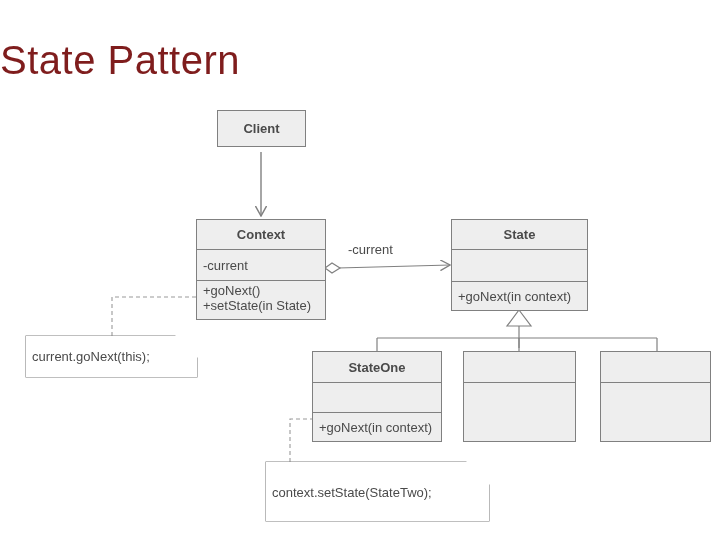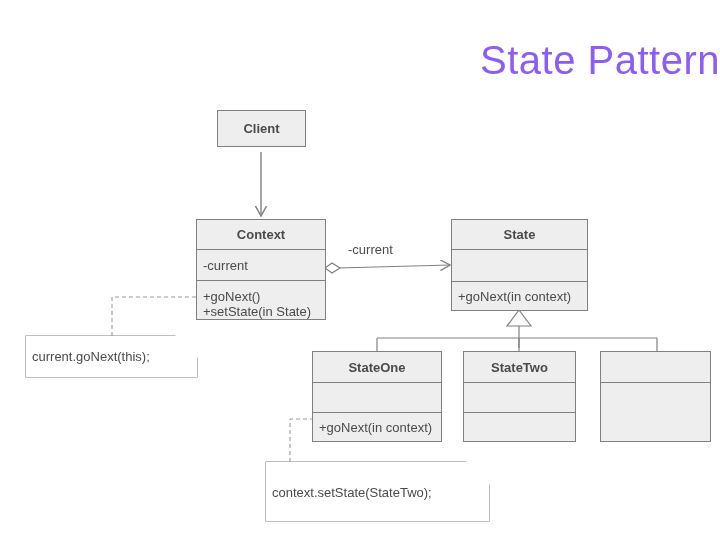--- a/index.html
+++ b/index.html
@@ -19,24 +19,24 @@
     inset: 0;
     width: 720px;
     height: 540px;
   }
   
   .title {
     position: absolute;
     left: 0;
     top: 38px;
     width: 720px;
-    text-align: right;
+    text-align: left;
     font-size: 40px;
     font-weight: 400;
-    color: #8b5cf6;
+    color: #7f1d1d;
     letter-spacing: 0.5px;
     line-height: 1.1;
   }
   
   .uml-class {
     position: absolute;
     box-sizing: border-box;
     border: 1px solid #808080;
     background: #eeeeee;
     color: #4a4a4a;
@@ -57,21 +57,21 @@
     color: #4a4a4a;
   }
   .uml-class .body-cmp {
     justify-content: flex-start;
     padding-left: 6px;
     font-size: 13px;
     color: #4a4a4a;
   }
   .uml-class .body-cmp.multi {
     display: block;
-    padding-top: 8px;
+    padding-top: 2px;
     line-height: 1.18;
   }
   .uml-class .body-cmp.multi span {
     display: block;
   }
   
   .note {
     position: absolute;
     box-sizing: border-box;
     background: #ffffff;
@@ -162,21 +162,20 @@
   <div class="compartment body-cmp" style="height:29px;">+goNext(in context)</div>
 </div>
 
 <div class="uml-class" style="left:312px; top:351px; width:130px; height:91px;text-align:center;">
   <div class="compartment title-cmp" style="height:30px;">StateOne</div>
   <div class="compartment body-cmp" style="height:30px;"></div>
   <div class="compartment body-cmp" style="height:29px;">+goNext(in context)</div>
 </div>
 
 <div class="uml-class" style="left:463px; top:351px; width:113px; height:91px;">
-  <div class="compartment title-cmp" style="height:30px;">StateTwo</div>
   <div class="compartment body-cmp" style="height:30px;"></div>
   <div class="compartment body-cmp" style="height:29px;"></div>
 </div>
 
 <div class="uml-class" style="left:600px; top:351px; width:111px; height:91px;">
   <div class="compartment body-cmp" style="height:30px;"></div>
   <div class="compartment body-cmp" style="height:29px;"></div>
 </div>
 
 <div class="edge-label" style="left:348px; top:242px;">-current</div>

